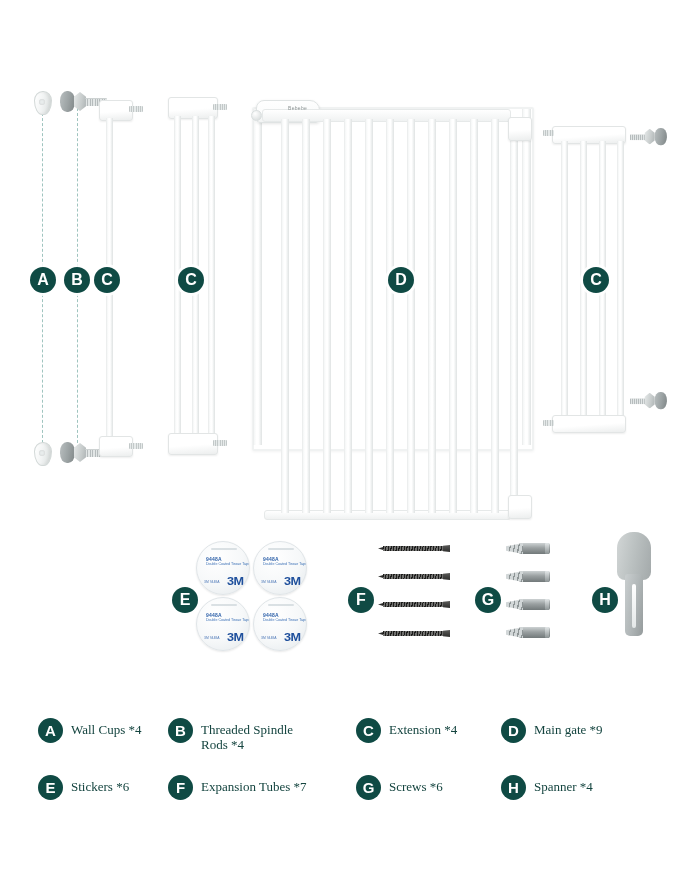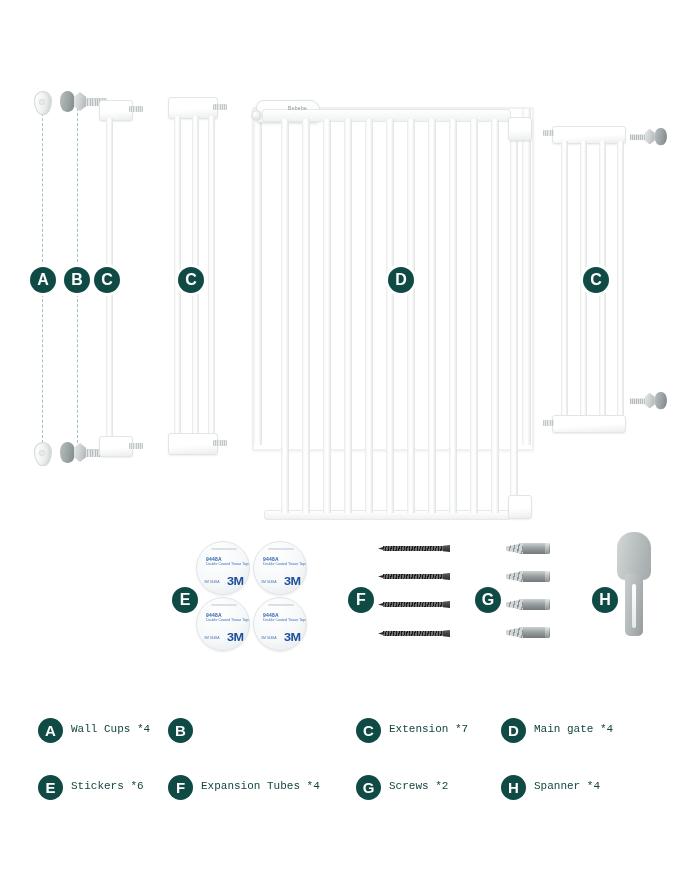--- a/index.html
+++ b/index.html
@@ -260,25 +260,25 @@
     width: 678px; height: 130px;
   }
   .legend-row { position: absolute; left: 0; width: 678px; display: flex; }
   .legend-item {
     display: flex;
     align-items: flex-start;
     gap: 8px;
     box-sizing: border-box;
   }
   .legend-label {
-    font-size: 11px;
+    font-size: 13px;
     line-height: 15px;
     color: #14443f;
     padding-top: 4px;
-    font-family: Liberation Mono, monospace;
+    font-family: Liberation Serif, serif;
     white-space: pre-line;
   }
 </style>
 </head>
 <body>
 
 <div id="diagram-stage">
 
   <div class="guide-line" style="left:42px; top:108px; height:340px;"></div>
 
@@ -474,42 +474,44 @@
 
 <div id="legend">
 
   <div class="legend-row" style="top:18px;">
     <div class="legend-item" style="width:168px; padding-left:38px;">
       <div class="badge legend">A</div>
       <div class="legend-label">Wall Cups *4</div>
     </div>
     <div class="legend-item" style="width:188px;">
       <div class="badge legend">B</div>
+      <div class="legend-label">Threaded Spindle
+Rods *4</div>
     </div>
     <div class="legend-item" style="width:145px;">
       <div class="badge legend">C</div>
-      <div class="legend-label">Extension *7</div>
+      <div class="legend-label">Extension *4</div>
     </div>
     <div class="legend-item" style="width:150px;">
       <div class="badge legend">D</div>
-      <div class="legend-label">Main gate *4</div>
+      <div class="legend-label">Main gate *9</div>
     </div>
   </div>
 
   <div class="legend-row" style="top:75px;">
     <div class="legend-item" style="width:168px; padding-left:38px;">
       <div class="badge legend">E</div>
       <div class="legend-label">Stickers *6</div>
     </div>
     <div class="legend-item" style="width:188px;">
       <div class="badge legend">F</div>
-      <div class="legend-label">Expansion Tubes *4</div>
+      <div class="legend-label">Expansion Tubes *7</div>
     </div>
     <div class="legend-item" style="width:145px;">
       <div class="badge legend">G</div>
-      <div class="legend-label">Screws *2</div>
+      <div class="legend-label">Screws *6</div>
     </div>
     <div class="legend-item" style="width:150px;">
       <div class="badge legend">H</div>
       <div class="legend-label">Spanner *4</div>
     </div>
   </div>
 </div>
 
 </body></html>

